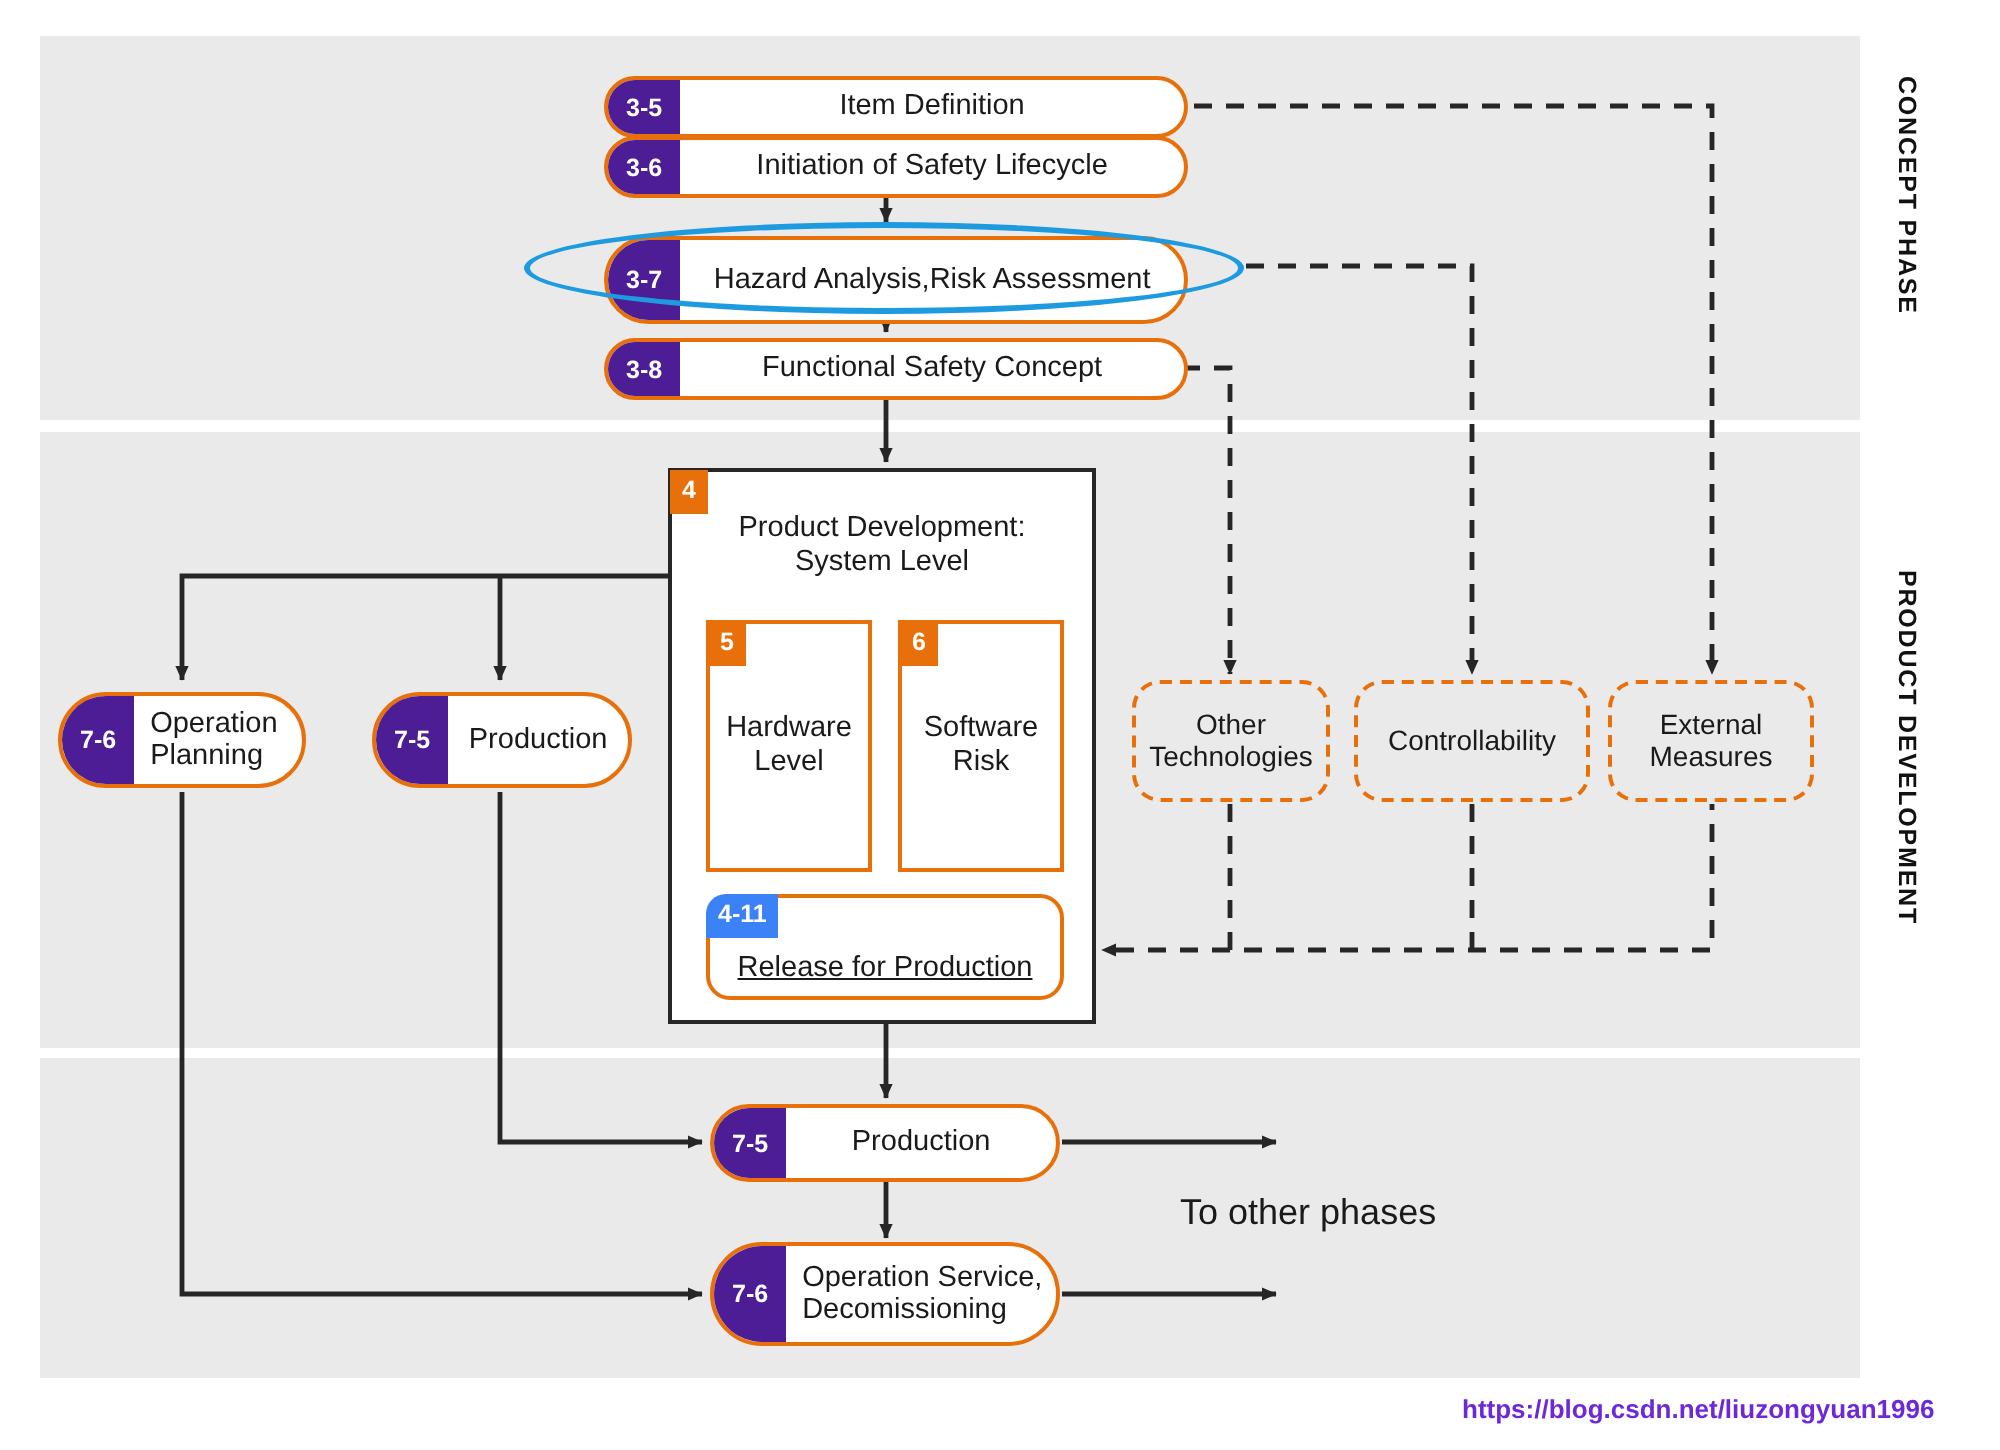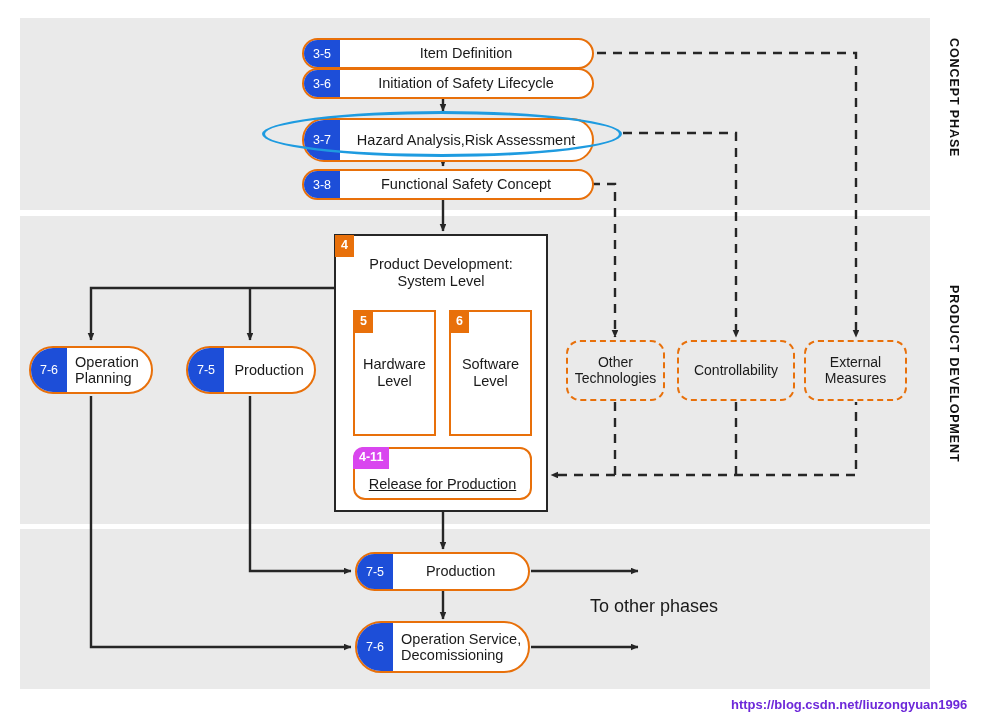--- a/index.html
+++ b/index.html
@@ -44,24 +44,24 @@
     box-sizing: border-box;
     background: #ffffff;
     border: 2px solid #E8700A;
     border-radius: 999px;
     display: flex;
     align-items: stretch;
     overflow: hidden;
   }
   .pill .badge {
     flex: 0 0 auto;
-    background: #1d4ed8;
+    background: #4c1d95;
     color: #ffffff;
     font-size: 12.5px;
-    font-weight: normal;
+    font-weight: bold;
     display: flex;
     align-items: center;
     justify-content: center;
     padding: 0 9px;
   }
   .pill .pill-label {
     flex: 1 1 auto;
     display: flex;
     align-items: center;
     justify-content: center;
@@ -112,21 +112,21 @@
     position: absolute;
     box-sizing: border-box;
     background: #ffffff;
     border: 2px solid #E8700A;
     border-radius: 12px;
   }
   .roundnode .corner-badge {
     position: absolute;
     top: -2px;
     left: -2px;
-    background: #d946ef;
+    background: #3b82f6;
     color: #ffffff;
     font-size: 12.5px;
     font-weight: bold;
     line-height: 1;
     padding: 4px 6px 5px 6px;
     border-top-left-radius: 10px;
     z-index: 3;
   }
   .roundnode .round-title {
     position: absolute;
@@ -276,21 +276,21 @@
 
     <div class="rectnode orange-border" style="left:17px; top:74px; width:83px; height:126px;">
       <div class="corner-badge">5</div>
       <div class="rect-title" style="top:44px; white-space:pre-line;">Hardware
 Level</div>
     </div>
 
     <div class="rectnode orange-border" style="left:113px; top:74px; width:83px; height:126px;">
       <div class="corner-badge">6</div>
       <div class="rect-title" style="top:44px; white-space:pre-line;">Software
-Level</div>
+Risk</div>
     </div>
 
     <div class="roundnode" style="left:17px; top:211px; width:179px; height:53px;">
       <div class="corner-badge">4-11</div>
       <div class="round-title" style="top:27px;text-decoration:underline;">Release for Production</div>
     </div>
   </div>
 
   <div class="pill label-left" style="left:29px; top:346px; width:124px; height:48px;">
     <div class="badge">7-6</div>

